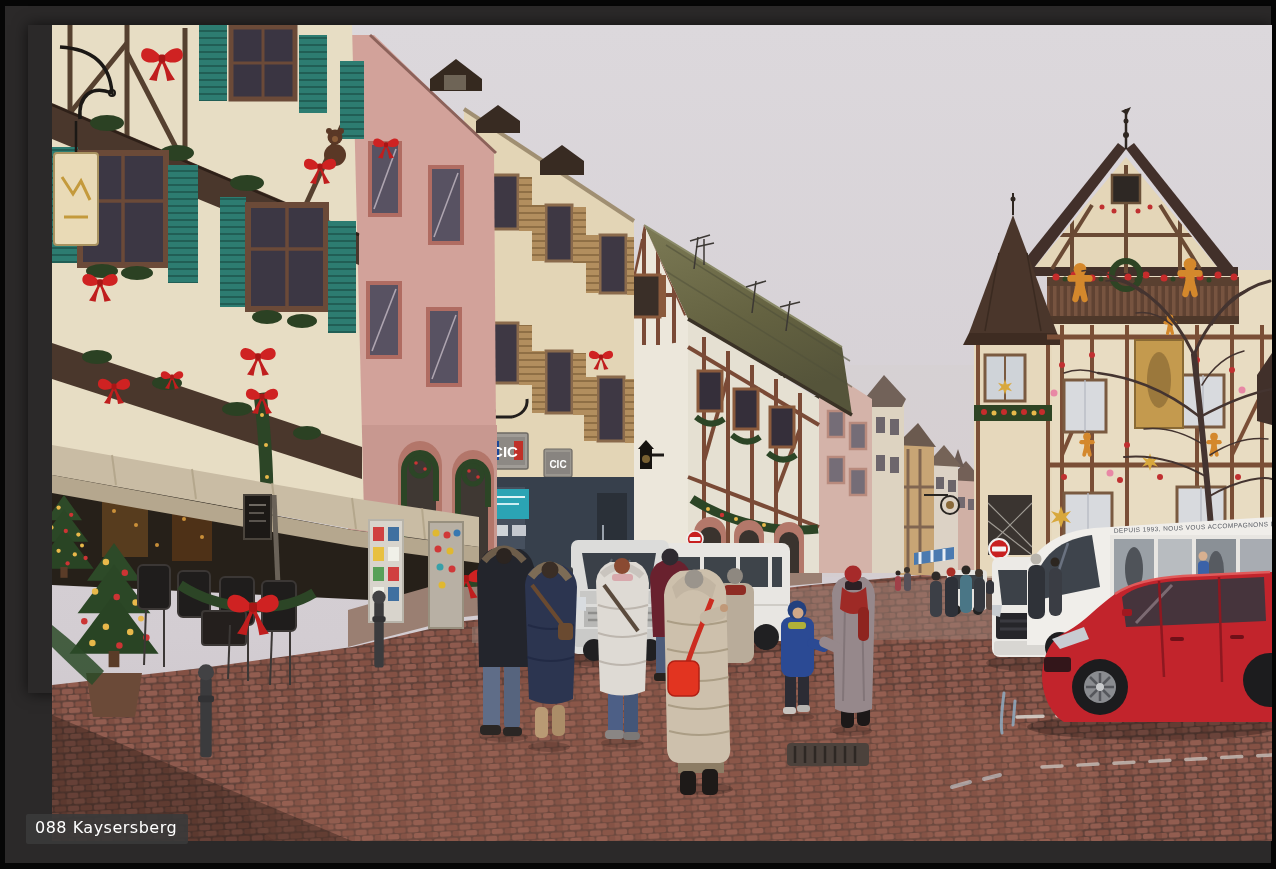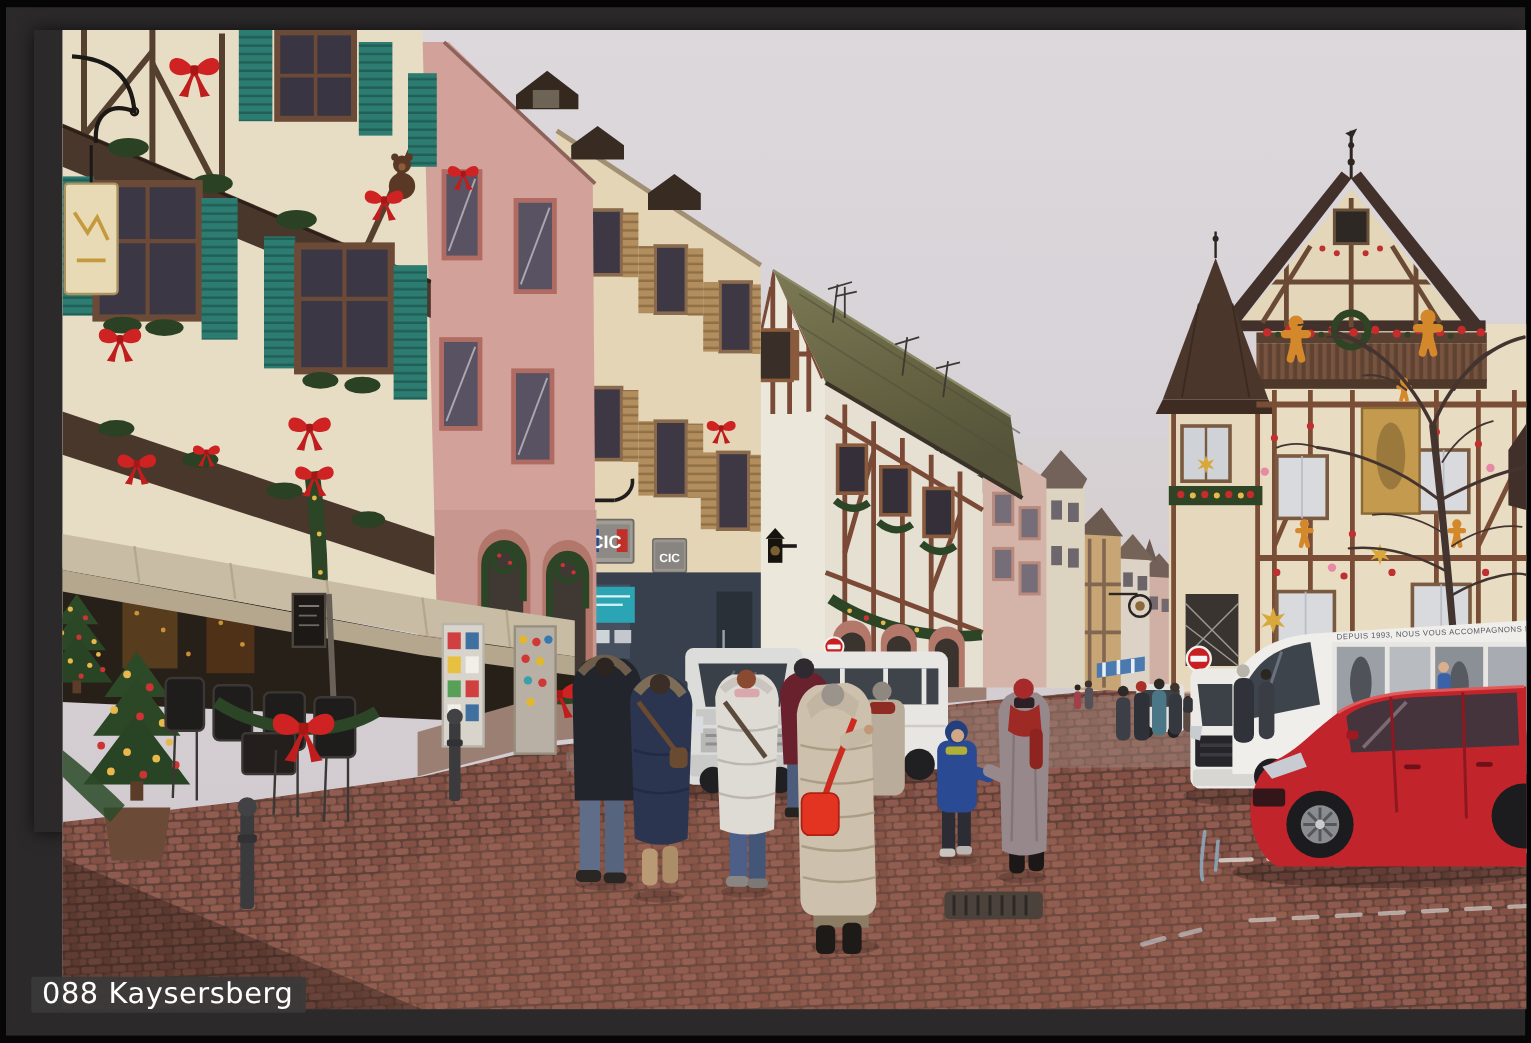--- a/index.html
+++ b/index.html
@@ -4,21 +4,21 @@
 <style>
   html,body{margin:0;padding:0;background:#050505;}
   .stage{position:relative;width:1276px;height:869px;background:#060606;overflow:hidden;
          font-family:"DejaVu Sans","Liberation Sans",sans-serif;}
   .mat{position:absolute;left:5px;top:6px;width:1266px;height:857px;background:#2b2929;}
   .photo{position:absolute;left:23px;top:19px;width:1220px;height:668px;overflow:visible;
          box-shadow:0 0 14px rgba(0,0,0,.65);padding-left:24px;}
   .photo svg{display:block;width:1220px;height:816px;}
   svg text{font-family:"Liberation Sans",sans-serif;}
   .caption{position:absolute;left:-2px;top:789px;background:rgba(58,58,58,.9);color:#fff;
-           font-size:24px;line-height:26px;padding:1px 11px 3px 9px;border-radius:2px;
+           font-size:16px;line-height:26px;padding:1px 11px 3px 9px;border-radius:2px;
            letter-spacing:.5px;white-space:nowrap;text-align:center;}
   .watermark{position:absolute;left:755px;top:741px;font-family:"DejaVu Serif","Liberation Serif",serif;
              font-style:italic;font-size:28px;letter-spacing:1px;color:rgba(228,228,235,.38);
              text-shadow:1px 1px 0 rgba(252,252,255,.30),-1px -1px 1px rgba(40,34,40,.38);
              white-space:nowrap;pointer-events:none;}
 </style>
 </head>
 <body>
 
 <div class="stage">

